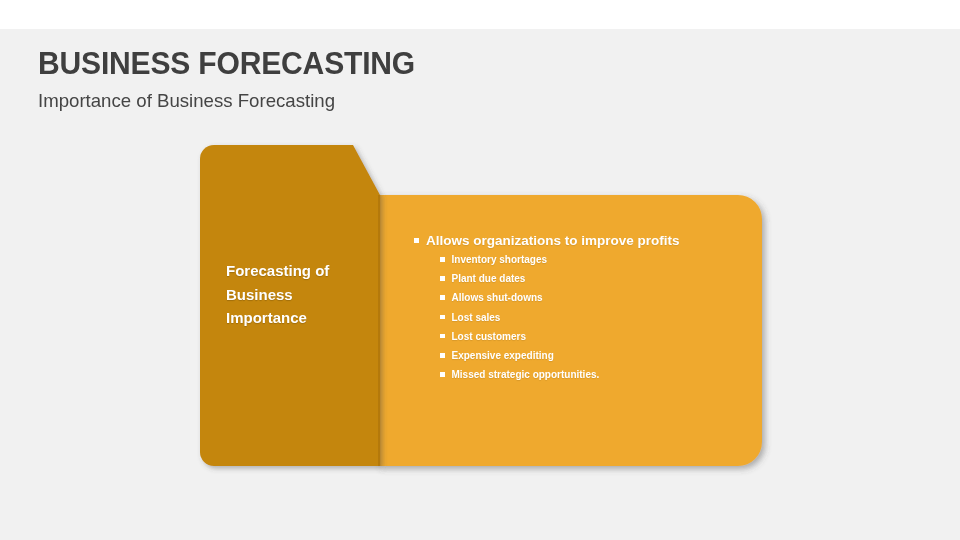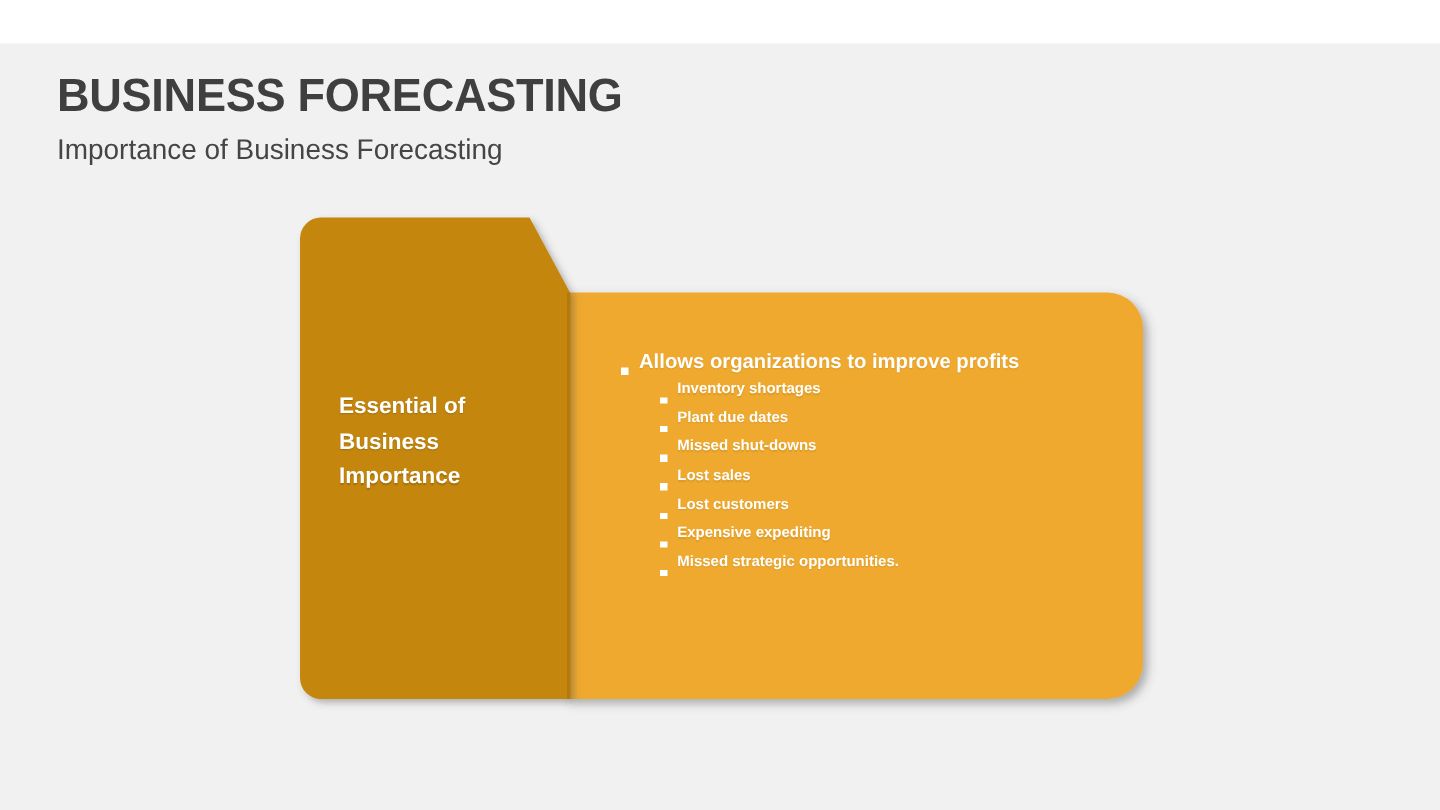--- a/index.html
+++ b/index.html
@@ -83,21 +83,21 @@
   
   #bullet-list {
     position: absolute;
     left: 224px;     
     top: 96px;       
     width: 340px;
     color: #ffffff;
   }
   .bullet-row {
     display: flex;
-    align-items: flex-end;
+    align-items: flex-start;
     font-size: 13.5px;
     font-weight: bold;
     line-height: 19px;
     white-space: nowrap;
     text-shadow: 0 1px 1px rgba(0,0,0,0.10);
   }
   .bullet-row.lvl1 {
     margin-left: 0;
     margin-bottom: 0px;
   }
@@ -162,21 +162,21 @@
                  A 14 14 0 0 1 10 317
                  L 10 24
                  A 14 14 0 0 1 24 10
                  Z" fill="#c4860f"></path>
       </g>
 
       <rect x="188" y="60" width="2.2" height="271" fill="#a8700b" opacity="0.55"></rect>
     </svg>
 
     <div id="left-label">
-      <div>Essential of</div>
+      <div>Forecasting of</div>
       <div>Business</div>
       <div>Importance</div>
     </div>
 
     <div id="bullet-list">
 
       <div class="bullet-row lvl1">
         <span class="bullet-mark"></span>
         <span class="bullet-text">Allows organizations to improve profits</span>
       </div>
@@ -187,21 +187,21 @@
         <span class="bullet-text">Inventory shortages</span>
       </div>
 
       <div class="bullet-row lvl2">
         <span class="bullet-mark"></span>
         <span class="bullet-text">Plant due dates</span>
       </div>
 
       <div class="bullet-row lvl2">
         <span class="bullet-mark"></span>
-        <span class="bullet-text">Missed shut-downs</span>
+        <span class="bullet-text">Allows shut-downs</span>
       </div>
 
       <div class="bullet-row lvl2">
         <span class="bullet-mark"></span>
         <span class="bullet-text">Lost sales</span>
       </div>
 
       <div class="bullet-row lvl2">
         <span class="bullet-mark"></span>
         <span class="bullet-text">Lost customers</span>

